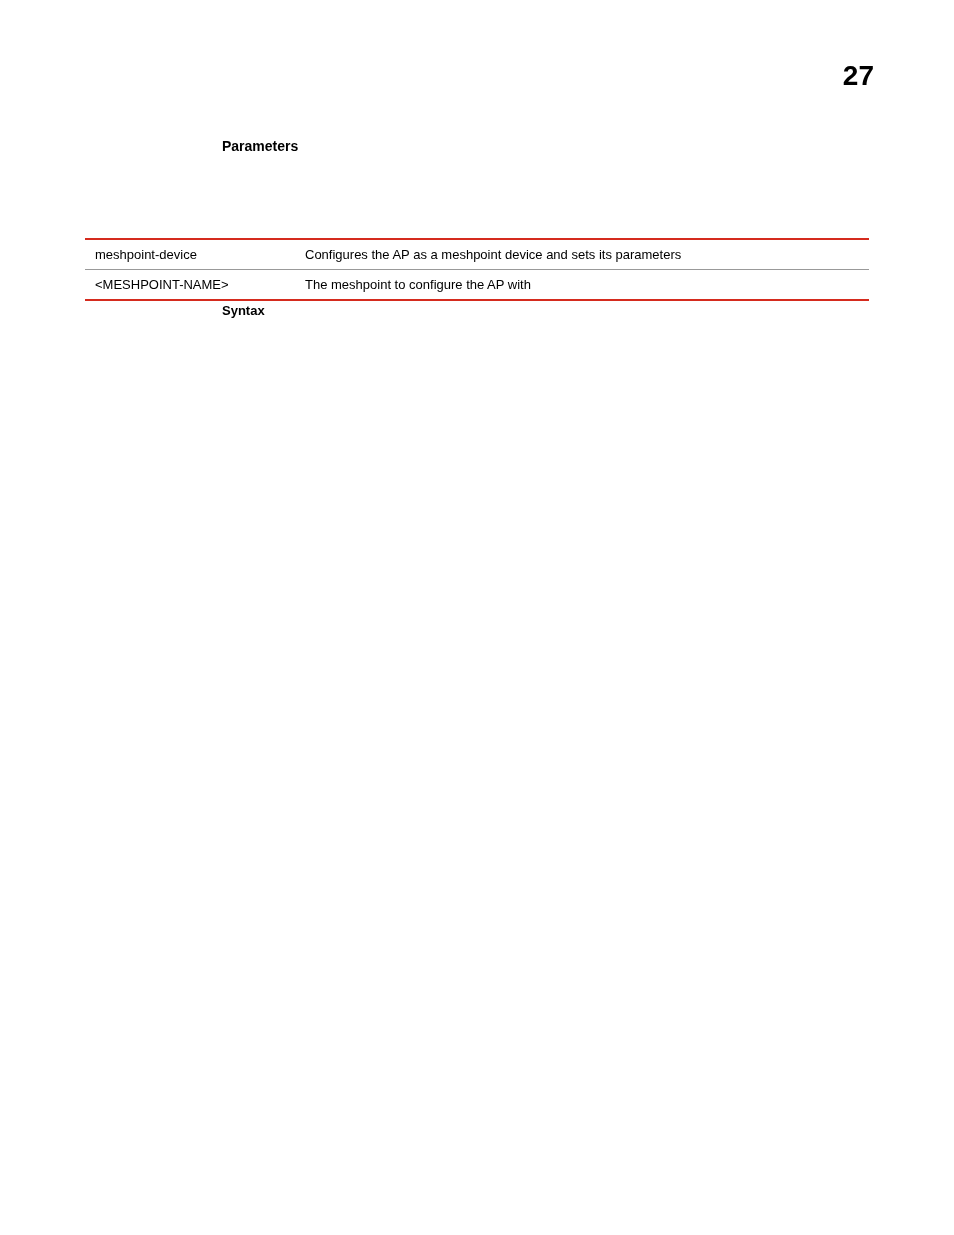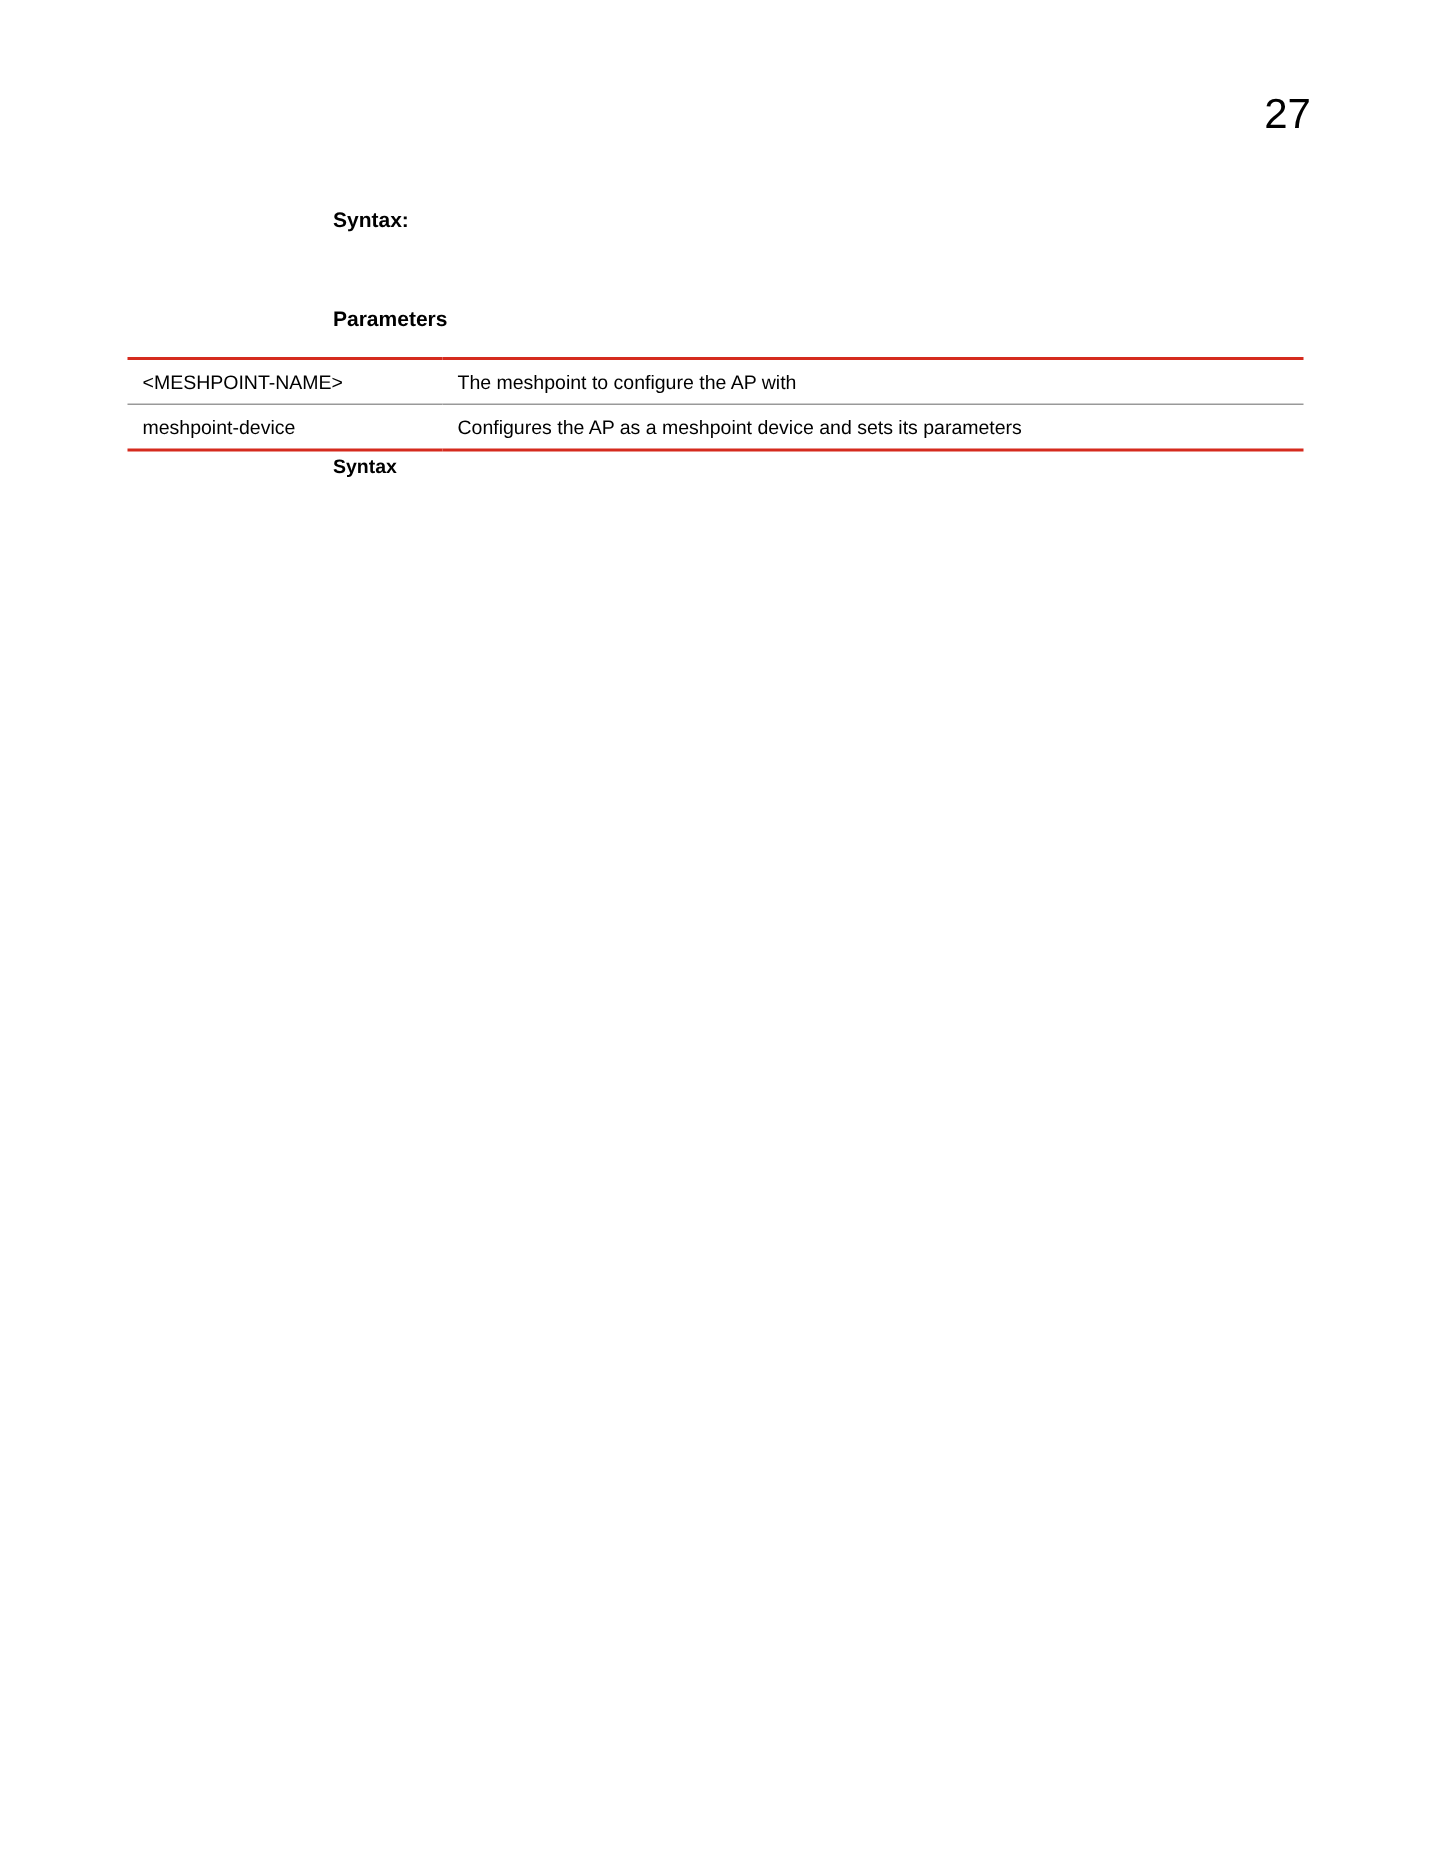--- a/index.html
+++ b/index.html
@@ -9,21 +9,21 @@
     background: #fff;
     font-family: Arial, Helvetica, sans-serif;
     color: #000;
     position: relative;
   }
   .page-number {
     position: absolute;
     top: 60px;
     right: 80px;
     font-size: 28px;
-    font-weight: 400;
+    font-weight: 700;
     color: #000;
   }
   .content {
     position: absolute;
     left: 222px;
     top: 138px;
     width: 640px;
   }
   .heading {
     font-weight: 700;
@@ -66,30 +66,29 @@
     font-weight: 700;
     font-size: 13px;
   }
 </style>
 </head>
 <body>
 
 <div class="page-number">27</div>
 
 <div class="content">
-  <div class="heading">Syntax:</div>
   <div class="subheading">Parameters</div>
 </div>
 
 <table class="param-table">
   <tbody>
       <tr>
+    <td class="col-left">meshpoint-device</td>
+    <td>Configures the AP as a meshpoint device and sets its parameters</td>
+  </tr>
+  <tr>
     <td class="col-left">&lt;MESHPOINT-NAME&gt;</td>
     <td>The meshpoint to configure the AP with</td>
-  </tr>
-  <tr>
-    <td class="col-left">meshpoint-device</td>
-    <td>Configures the AP as a meshpoint device and sets its parameters</td>
   </tr>
 </tbody>
   </table>
 
 <div class="example-heading">Syntax</div>
 
 </body></html>

